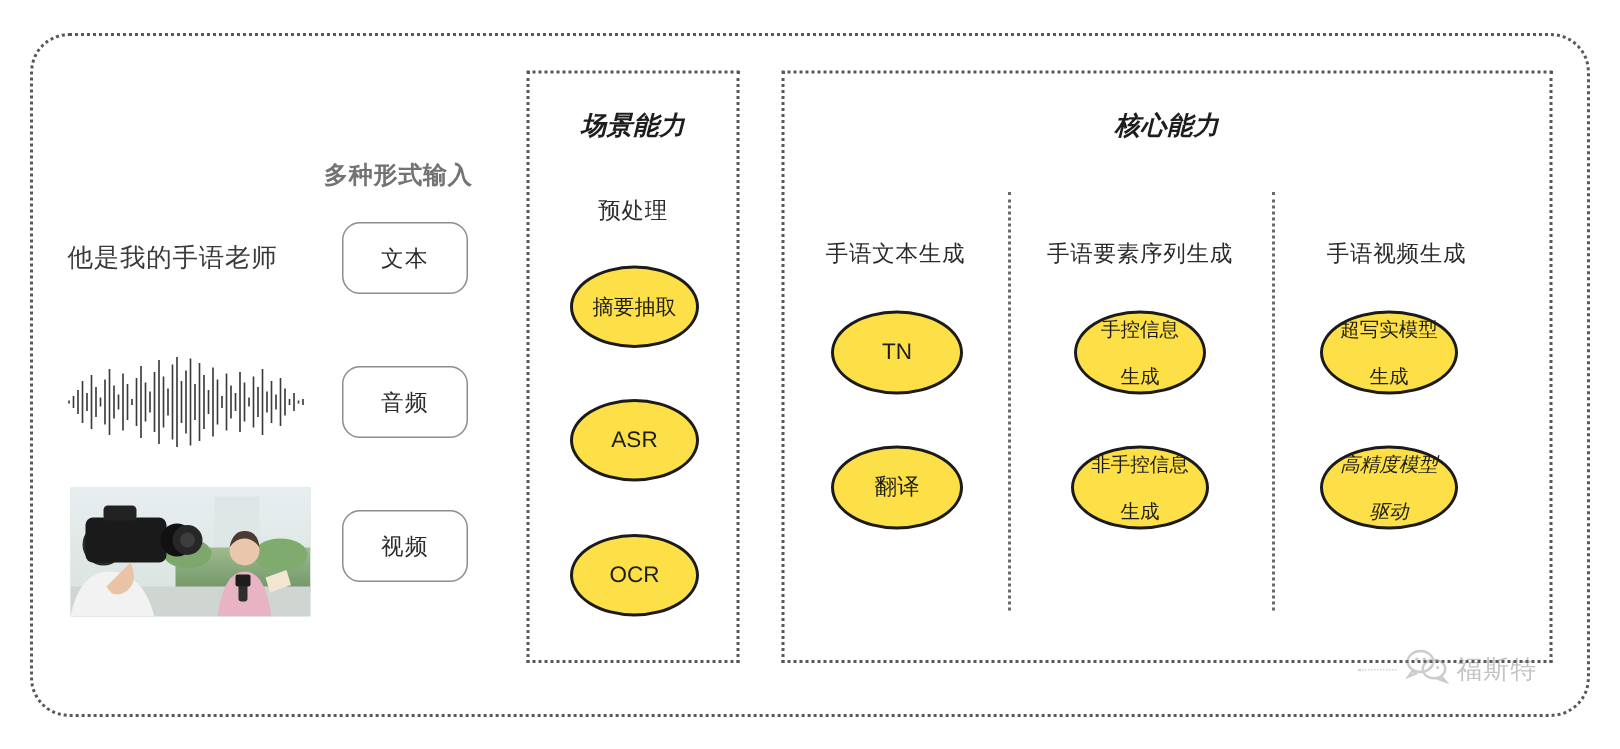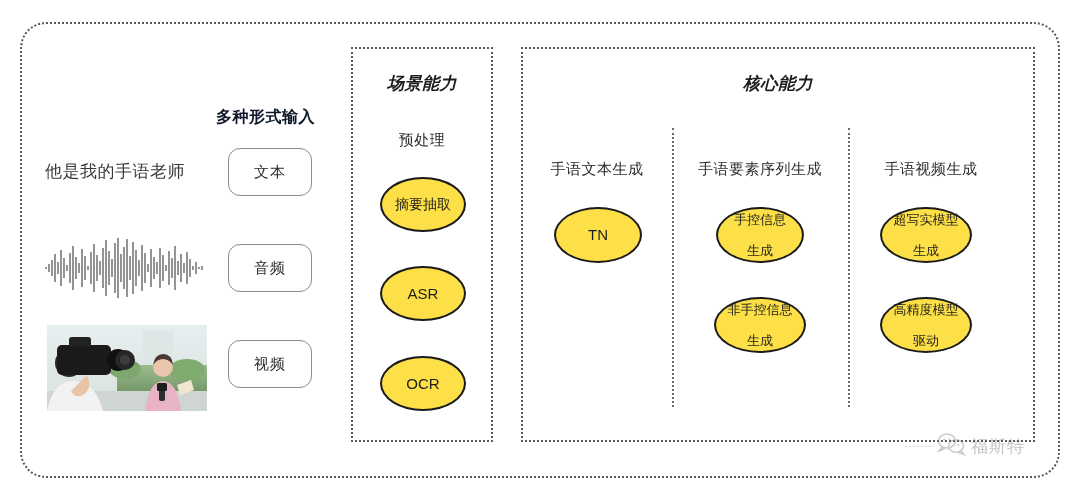--- a/index.html
+++ b/index.html
@@ -48,21 +48,21 @@
     color: #1d1d1d;
     letter-spacing: .5px;
     font-style: italic;
   }
 
   
   .input-heading {
     position: absolute;
     font-weight: bold;
     font-size: 16px;
-    color: #0f172a;
+    color: #737373;
     letter-spacing: .5px;
     white-space: nowrap;
   }
   .sample-sentence {
     position: absolute;
     font-size: 17px;
     color: #3a3a3a;
     white-space: nowrap;
     letter-spacing: .5px;
   }
@@ -288,20 +288,23 @@
   </div>
 
   <div class="col-divider" style="left:672px; top:128px; height:279px;"></div>
   <div class="col-divider" style="left:848px; top:128px; height:279px;"></div>
 
   <div class="col-header" style="left:523px; top:160px; width:148px;">手语文本生成</div>
 
   <div class="ellipse" style="left:554px; top:207px; width:88px; height:56px; font-size:15px;">
     <span>TN</span>
   </div>
+  <div class="ellipse" style="left:554px; top:297px; width:88px; height:56px; font-size:15px;">
+    <span>翻译</span>
+  </div>
 
   <div class="col-header" style="left:675px; top:160px; width:170px;">手语要素序列生成</div>
 
   <div class="ellipse" style="left:716px; top:207px; width:88px; height:56px; font-size:13px;">
     <span>
       <span>手控信息</span><br>
       <span>生成</span>
     </span>
   </div>
   <div class="ellipse" style="left:714px; top:297px; width:92px; height:56px; font-size:13px;">
@@ -312,21 +315,21 @@
   </div>
 
   <div class="col-header" style="left:851px; top:160px; width:160px;">手语视频生成</div>
 
   <div class="ellipse" style="left:880px; top:207px; width:92px; height:56px; font-size:13px;">
     <span>
       <span>超写实模型</span><br>
       <span>生成</span>
     </span>
   </div>
-  <div class="ellipse" style="left:880px; top:297px; width:92px; height:56px; font-size:13px;">
+  <div class="ellipse" style="left:880px; top:297px; width:92px; height:56px; font-size:13px;font-style:italic;">
     <span>
       <span>高精度模型</span><br>
       <span>驱动</span>
     </span>
   </div>
 
   <div class="watermark" style="left:905px; top:432px;">
     <div class="wm-dots"></div>
     <span>
       <svg width="30" height="24" viewBox="0 0 30 24" aria-hidden="true">

